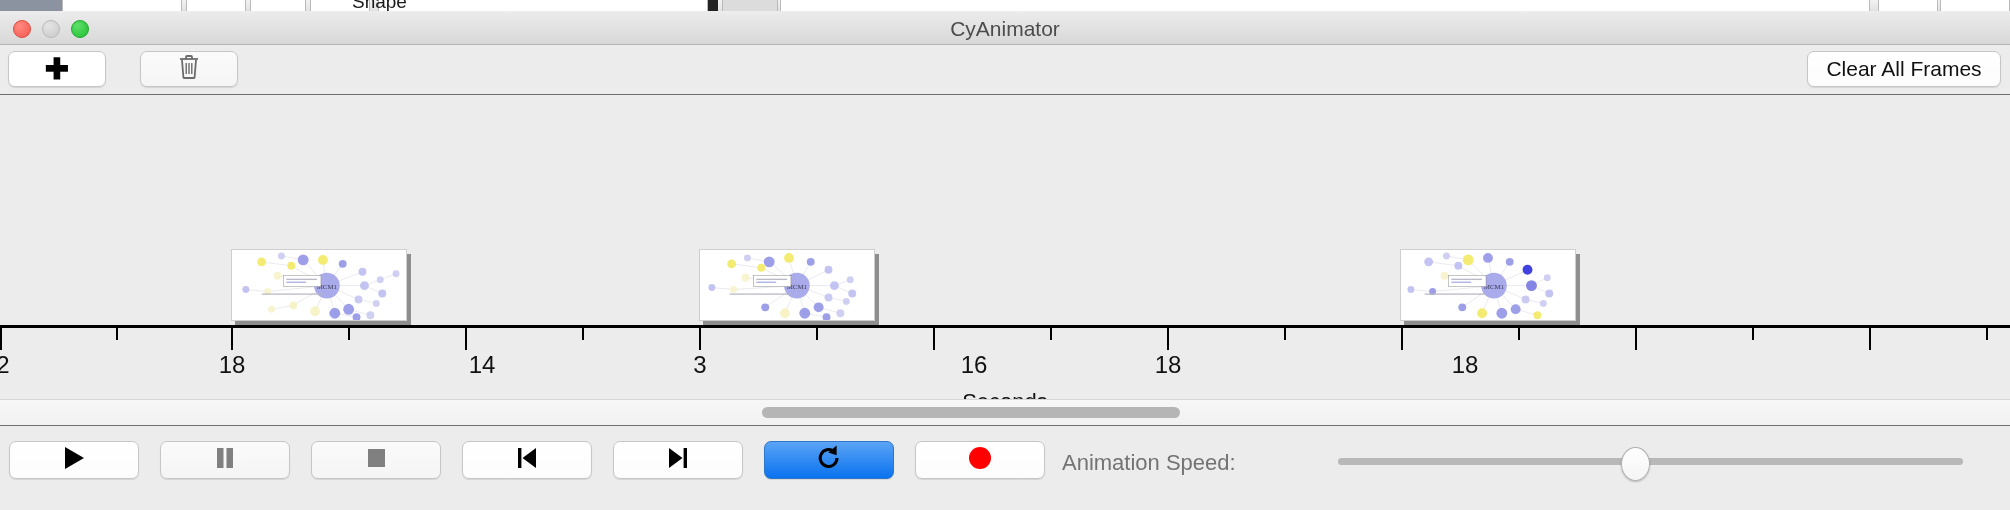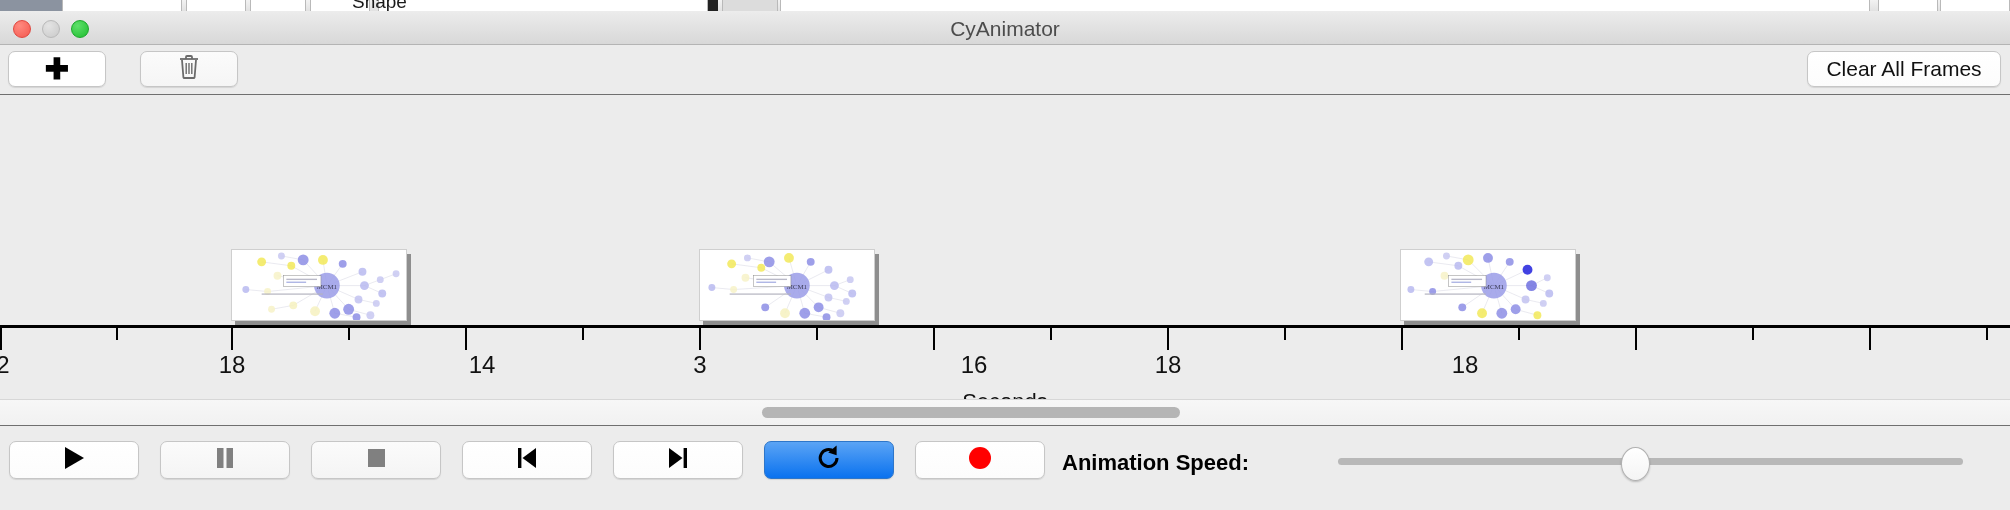--- a/index.html
+++ b/index.html
@@ -130,22 +130,22 @@
     box-shadow:0 1px 1px rgba(0,0,0,.10);
     display:flex; align-items:center; justify-content:center;
     cursor:default;
   }
   .cbtn.disabled{ background:linear-gradient(#fbfbfb,#f4f4f4); }
   .cbtn.active{
     background:linear-gradient(#5ba4f5,#0a72ef);
     border:1px solid #2e76c9;
   }
   .speed-label{
-    position:absolute; left:1062px; top:24px; font-size:22px; color:#000000;
-    font-family:"Liberation Sans", sans-serif; white-space:nowrap;font-weight:bold;
+    position:absolute; left:1062px; top:24px; font-size:22px; color:#737373;
+    font-family:"Liberation Sans", sans-serif; white-space:nowrap;
   }
   #slider{
     position:absolute; left:1338px; top:32px; width:625px; height:7px;
     border-radius:4px; background:#b8b8b8;
   }
   #slider-thumb{
     position:absolute; left:1621px; top:21px; width:29px; height:34px;
     border-radius:50%/50%; background:linear-gradient(#ffffff,#f4f4f4);
     border:1px solid #b0b0b0; box-shadow:0 1px 2px rgba(0,0,0,.22);
   }

